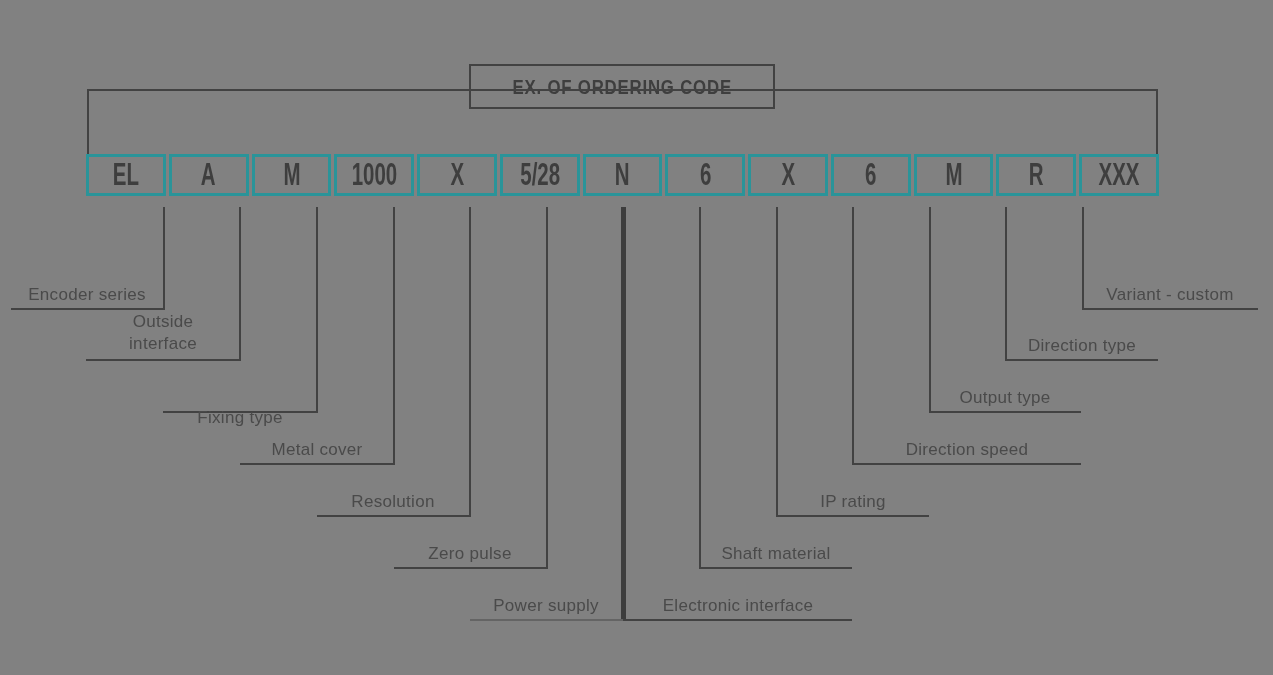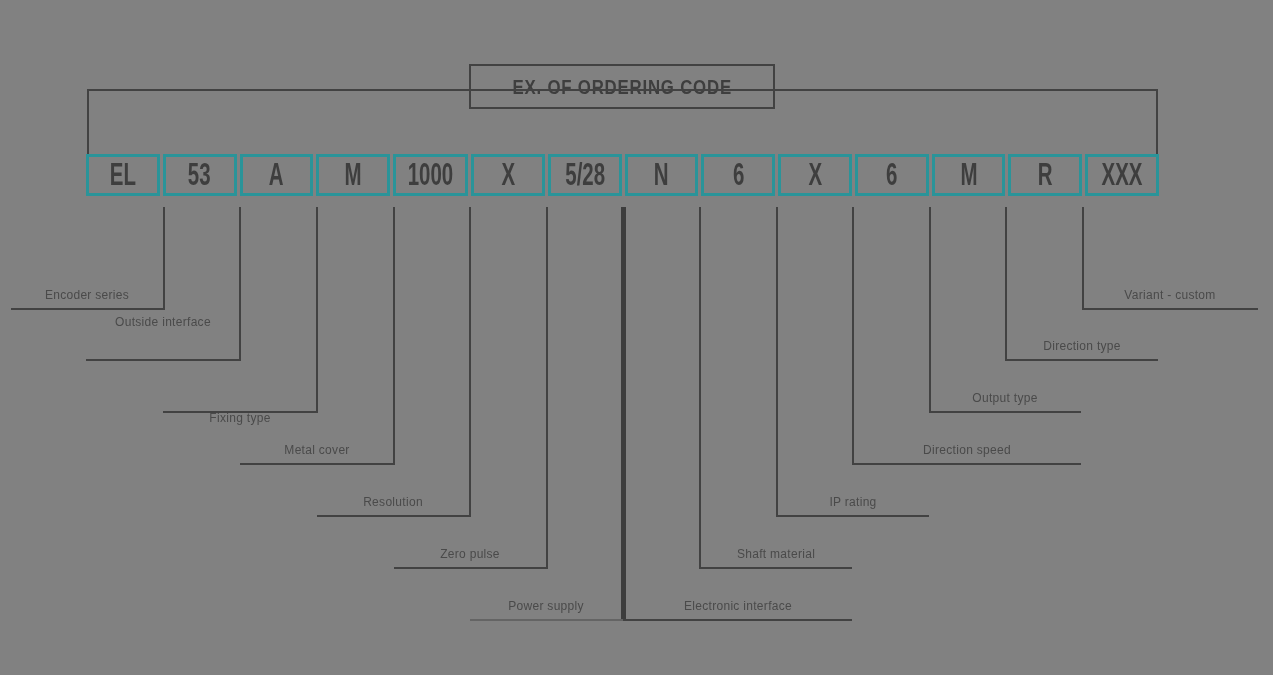--- a/index.html
+++ b/index.html
@@ -31,42 +31,39 @@
   .code-value {
     font-weight:bold; font-size:31px; color:#3e3e3e;
     transform:scaleX(0.66); white-space:nowrap;
   }
   .vline { position:absolute; width:2px; background:#424242; }
   .vline.thick { width:5px; margin-left:-2px; background:#3d3d3d; }
   .hline { position:absolute; height:2px; background:#424242; }
   .hline.light { background:#646464; }
   .diagram-label {
     position:absolute; transform:translateX(-50%);
-    font-size:12px; color:#4a4a4a; letter-spacing:0.3px;
+    font-size:17px; color:#4a4a4a; letter-spacing:0.3px;
     white-space:nowrap; line-height:22px; text-align:center;
   }
   .diagram-label.wrap { white-space:normal; width:96px; }
 </style>
 </head>
 <body>
 
 <div class="canvas">
 
   <div class="title-box">
     <span class="title-text">EX. OF ORDERING CODE</span>
   </div>
 
   <div class="big-rect"></div>
 
   <div class="code-row">
     <div class="code-box">
         <span class="code-value">EL</span>
-      </div>
-    <div class="code-box">
-        <span class="code-value">53</span>
       </div>
     <div class="code-box">
         <span class="code-value">A</span>
       </div>
     <div class="code-box">
         <span class="code-value">M</span>
       </div>
     <div class="code-box">
         <span class="code-value">1000</span>
       </div>

